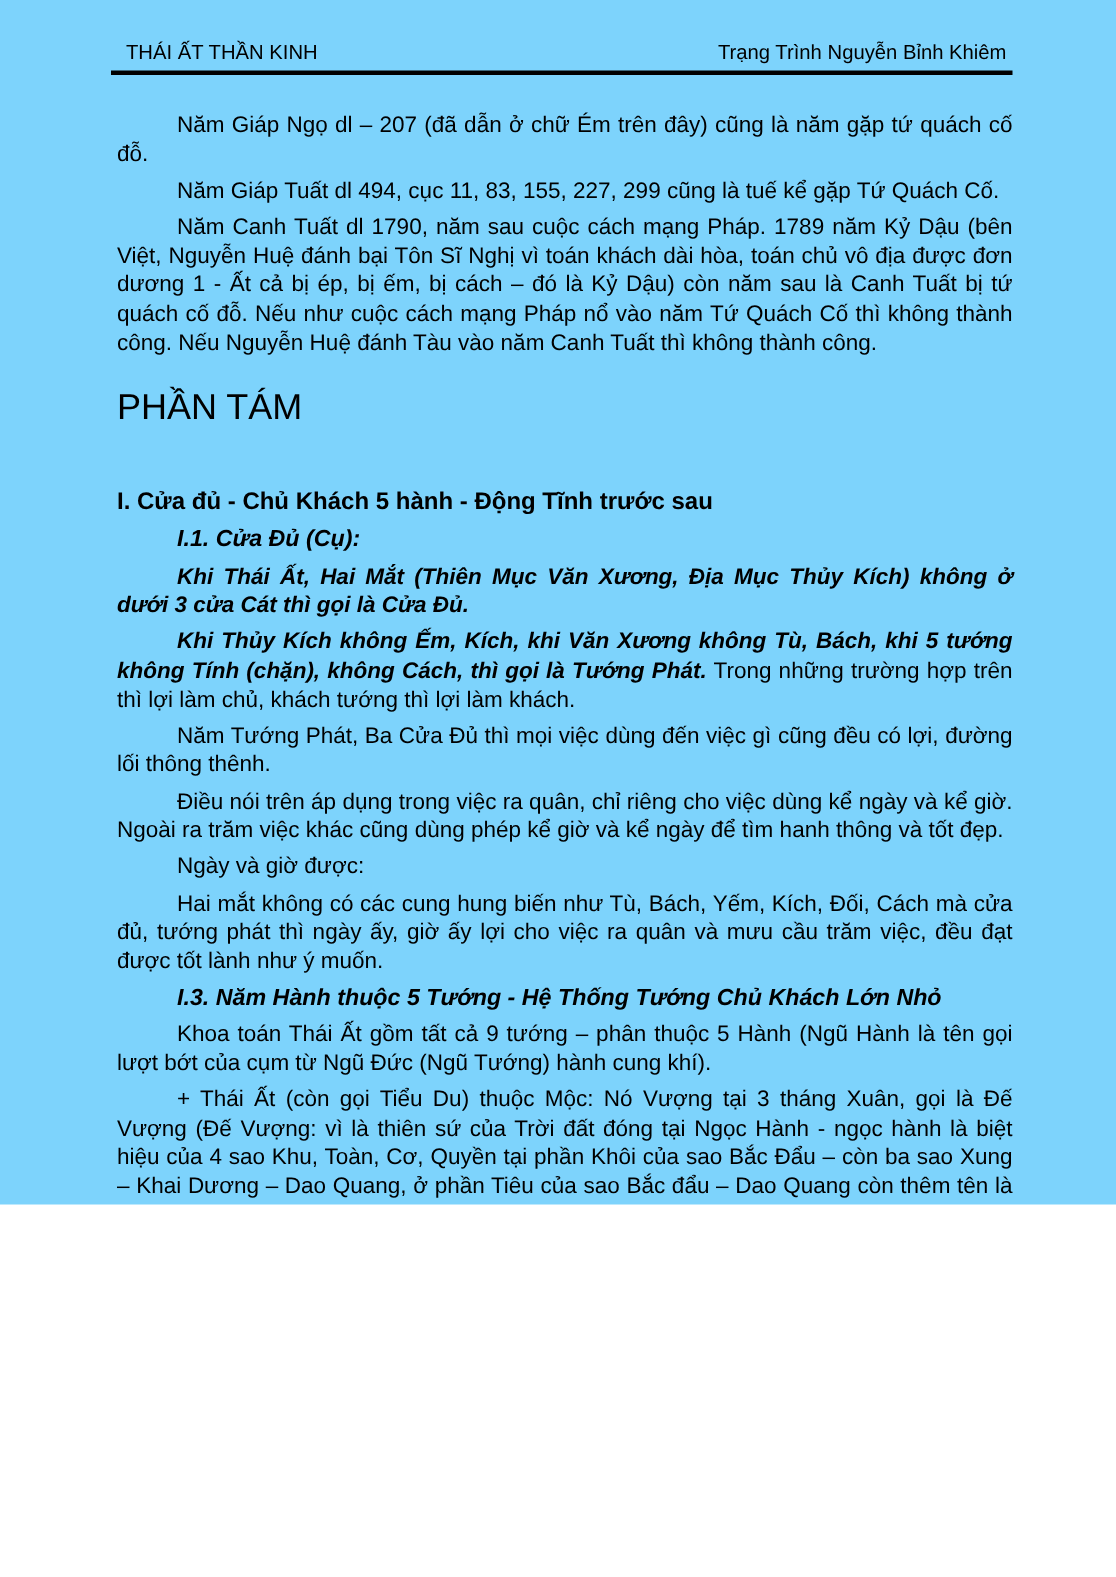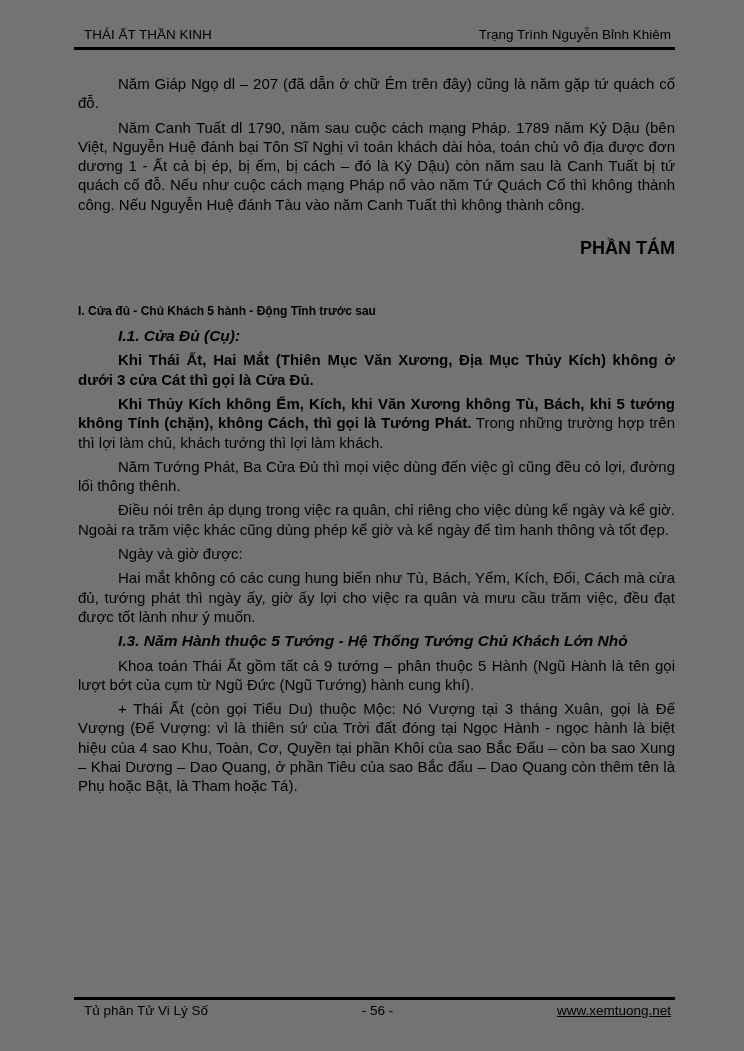--- a/index.html
+++ b/index.html
@@ -1,21 +1,21 @@
 <!DOCTYPE html>
 <html><head>
 <meta charset="utf-8">
 <style>
   html, body { margin: 0; padding: 0; }
   body { background: #ffffff; }
   .page {
     position: relative;
     width: 744px;
-    height: 1051px;
-    background: #737373;
+    height: 803px;
+    background: #7dd3fc;
     color: #000000;
     font-family: "Liberation Sans", sans-serif;
     overflow: hidden;
   }
   
   .header {
     position: absolute;
     top: 0;
     left: 74px;
     width: 601px;
@@ -37,41 +37,41 @@
   }
   .content p {
     margin: 5px 0;
     font-size: 15px;
     line-height: 19.3px;
     text-align: justify;
     text-indent: 40px;
   }
   .part-heading {
     margin: 19px 0 38px 0;
-    text-align: right;
-    font-weight: bold;
-    font-size: 18px;
+    text-align: left;
+    font-weight: normal;
+    font-size: 24px;
     line-height: 30px;
   }
   .sec-heading {
     margin: 6px 0 5px 0;
     font-weight: bold;
-    font-size: 12px;
+    font-size: 16px;
     line-height: 20px;
     text-align: left;
   }
   .sub-heading {
     margin: 0 0 5px 0;
     font-weight: bold;
     font-style: italic;
     font-size: 15.5px;
     line-height: 19.3px;
     text-indent: 40px;
   }
-  .bi { font-weight: bold; }
+  .bi { font-weight: bold; font-style: italic; }
   
   .footer {
     position: absolute;
     top: 997px;
     left: 74px;
     width: 601px;
     border-top: 3px solid #000;
     padding-top: 3px;
     display: flex;
     align-items: baseline;
@@ -89,20 +89,21 @@
 
   <div class="header">
     <div class="header-row">
       <span>THÁI ẤT THẦN KINH</span>
       <span>Trạng Trình Nguyễn Bỉnh Khiêm</span>
     </div>
   </div>
 
   <div class="content">
     <p>Năm Giáp Ngọ dl – 207 (đã dẫn ở chữ Ém trên đây) cũng là năm gặp tứ quách cố đỗ.</p>
+    <p>Năm Giáp Tuất dl 494, cục 11, 83, 155, 227, 299 cũng là tuế kể gặp Tứ Quách Cố.</p>
     <p>Năm Canh Tuất dl 1790, năm sau cuộc cách mạng Pháp. 1789 năm Kỷ Dậu (bên Việt, Nguyễn Huệ đánh bại Tôn Sĩ Nghị vì toán khách dài hòa, toán chủ vô địa được đơn dương 1 - Ất cả bị ép, bị ếm, bị cách – đó là Kỷ Dậu) còn năm sau là Canh Tuất bị tứ quách cố đỗ. Nếu như cuộc cách mạng Pháp nổ vào năm Tứ Quách Cố thì không thành công. Nếu Nguyễn Huệ đánh Tàu vào năm Canh Tuất thì không thành công.</p>
 
     <div class="part-heading">
       <div>PHẦN TÁM</div>
     </div>
 
     <div class="sec-heading">I. Cửa đủ - Chủ Khách 5 hành - Động Tĩnh trước sau</div>
 
     <div class="sub-heading">I.1. Cửa Đủ (Cụ):</div>
     <p class="bi">Khi Thái Ất, Hai Mắt (Thiên Mục Văn Xương, Địa Mục Thủy Kích) không ở dưới 3 cửa Cát thì gọi là Cửa Đủ.</p>

